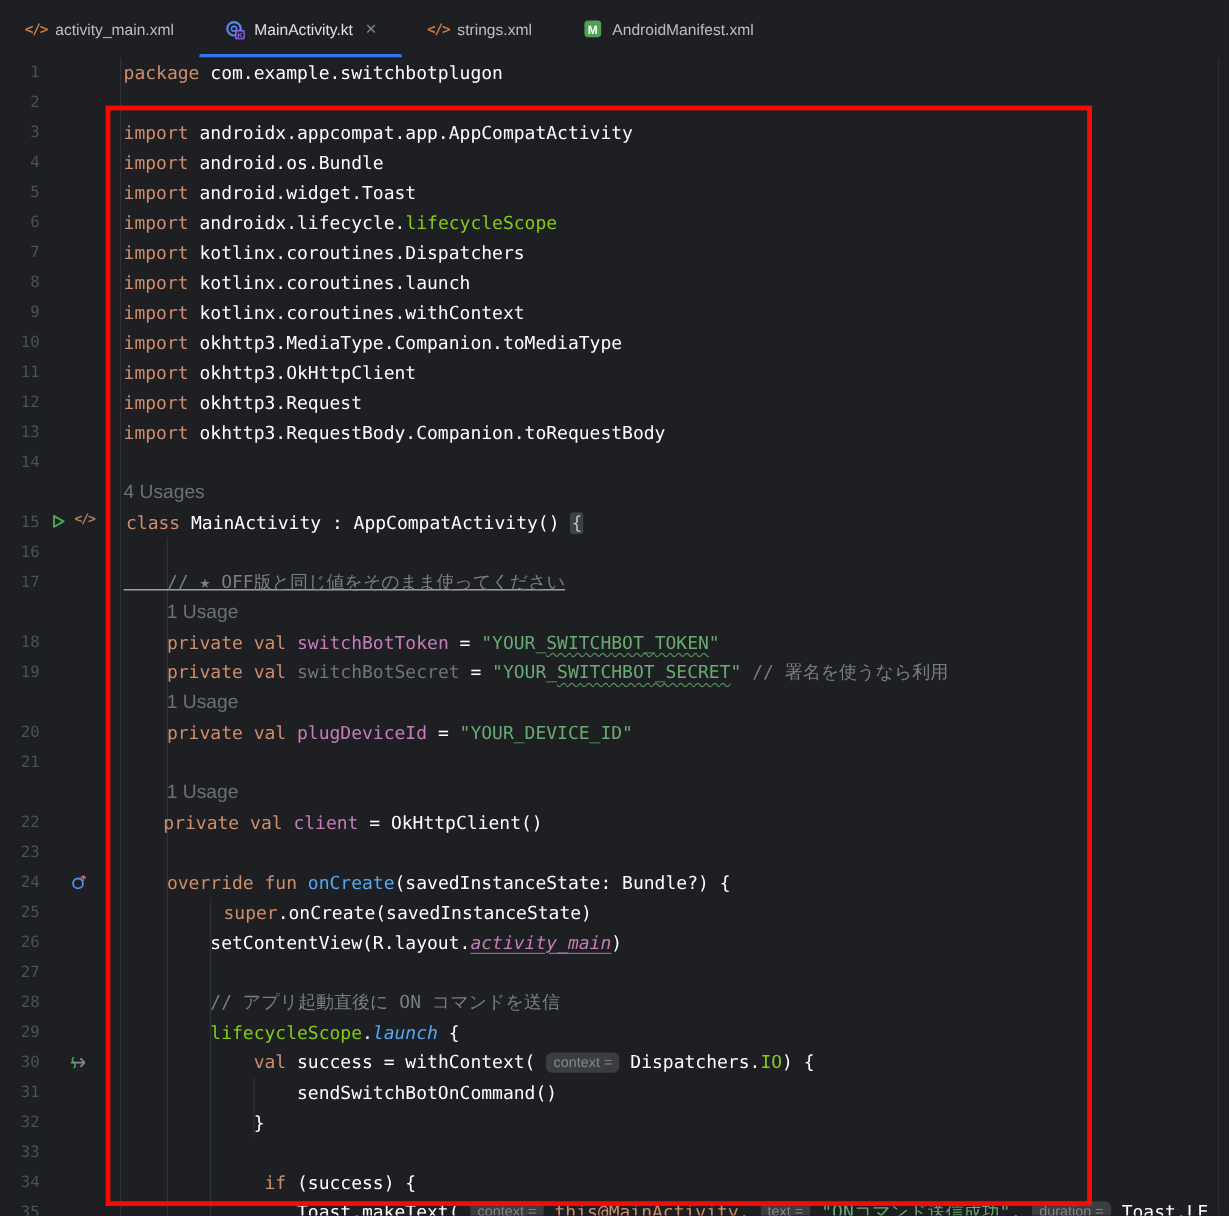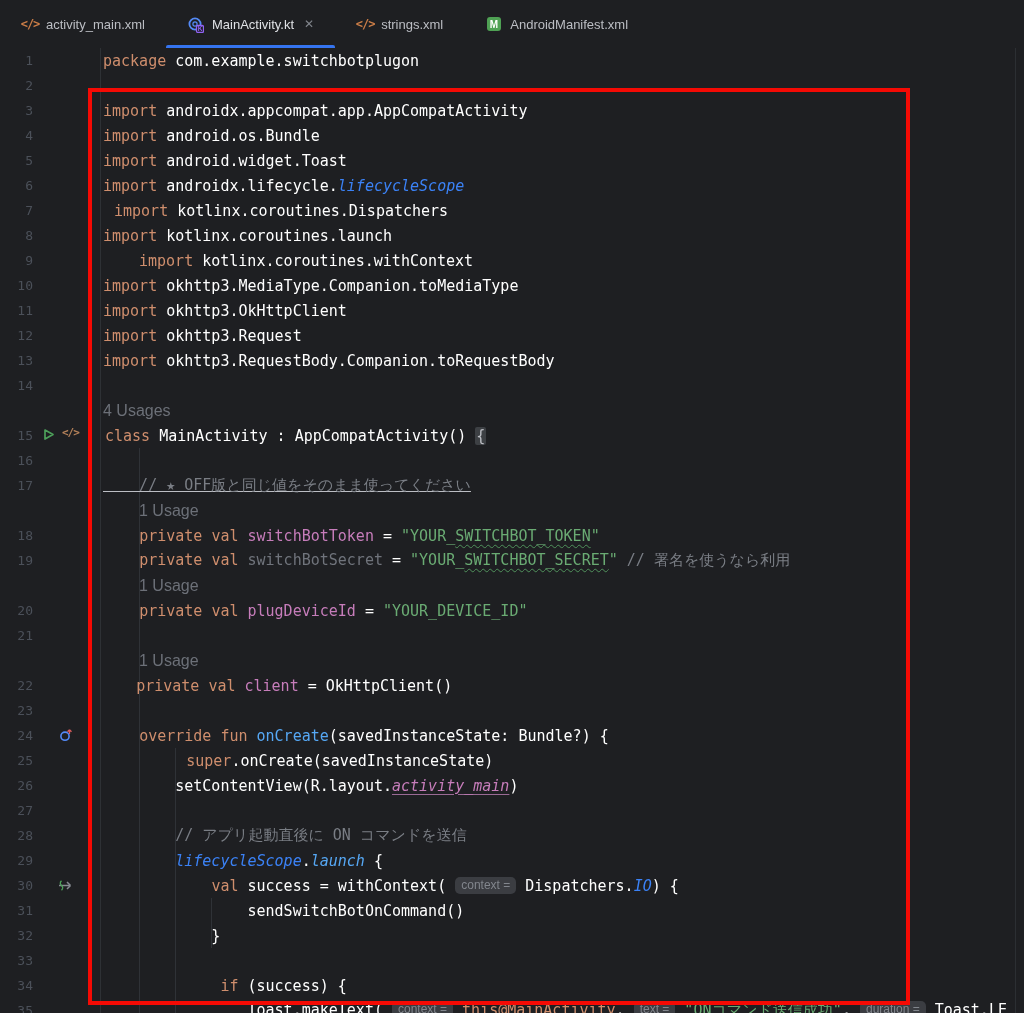--- a/index.html
+++ b/index.html
@@ -49,21 +49,21 @@
   .code{white-space:pre;color:#bcbec4;}
   .usage{color:#6c7078;font-size:16px;font-family:"Liberation Sans",sans-serif;}
   
   .tk-kw{color:#cf8e6d;}
   .tk-d{color:#ffffff;}
   .tk-str{color:#6aab73;}
   .tk-strq{color:#6aab73;text-decoration-line:underline;text-decoration-style:wavy;
            text-decoration-color:#50915b;text-decoration-thickness:1px;text-underline-offset:3px;}
   .tk-com{color:#7a7e85;}
   .tk-prop{color:#c77dbb;}
-  .tk-propi{color:#3b82f6;font-style:italic;}
+  .tk-propi{color:#84cc16;}
   .tk-fun{color:#56a8f5;}
   .tk-funi{color:#56a8f5;font-style:italic;}
   .tk-gray{color:#70747c;}
   .tk-res{color:#c77dbb;font-style:italic;text-decoration-line:underline;
           text-decoration-color:#9a6a94;text-decoration-thickness:1px;text-underline-offset:3px;}
   .tk-hl{background:#3d4044;border-radius:2px;padding:0 1px;}
   .inlay{
     display:inline-block;background:#3b3d42;color:#82868d;
     font-family:"Liberation Sans",sans-serif;font-size:12px;
     line-height:17px;height:17px;border-radius:5px;padding:0 6px;
@@ -168,35 +168,35 @@
           <div class="lnum">6</div>
           <div class="gicons"></div>
         </div>
         <span class="code" style="padding-left: 3px;"><span class="tk-kw">import</span><span class="tk-d"> androidx.lifecycle.</span><span class="tk-propi">lifecycleScope</span></span>
       </div>
       <div class="row">
         <div class="gutter">
           <div class="lnum">7</div>
           <div class="gicons"></div>
         </div>
-        <span class="code" style="padding-left: 14px;"><span class="tk-kw">import</span><span class="tk-d"> kotlinx.coroutines.Dispatchers</span></span>
+        <span class="code" style="padding-left: 3px;"><span class="tk-kw">import</span><span class="tk-d"> kotlinx.coroutines.Dispatchers</span></span>
       </div>
       <div class="row">
         <div class="gutter">
           <div class="lnum">8</div>
           <div class="gicons"></div>
         </div>
         <span class="code" style="padding-left: 3px;"><span class="tk-kw">import</span><span class="tk-d"> kotlinx.coroutines.launch</span></span>
       </div>
       <div class="row">
         <div class="gutter">
           <div class="lnum">9</div>
           <div class="gicons"></div>
         </div>
-        <span class="code" style="padding-left: 3px; margin-left: 36px;"><span class="tk-kw">import</span><span class="tk-d"> kotlinx.coroutines.withContext</span></span>
+        <span class="code" style="padding-left: 3px;"><span class="tk-kw">import</span><span class="tk-d"> kotlinx.coroutines.withContext</span></span>
       </div>
       <div class="row">
         <div class="gutter">
           <div class="lnum">10</div>
           <div class="gicons"></div>
         </div>
         <span class="code" style="padding-left: 3px;"><span class="tk-kw">import</span><span class="tk-d"> okhttp3.MediaType.Companion.toMediaType</span></span>
       </div>
       <div class="row">
         <div class="gutter">

